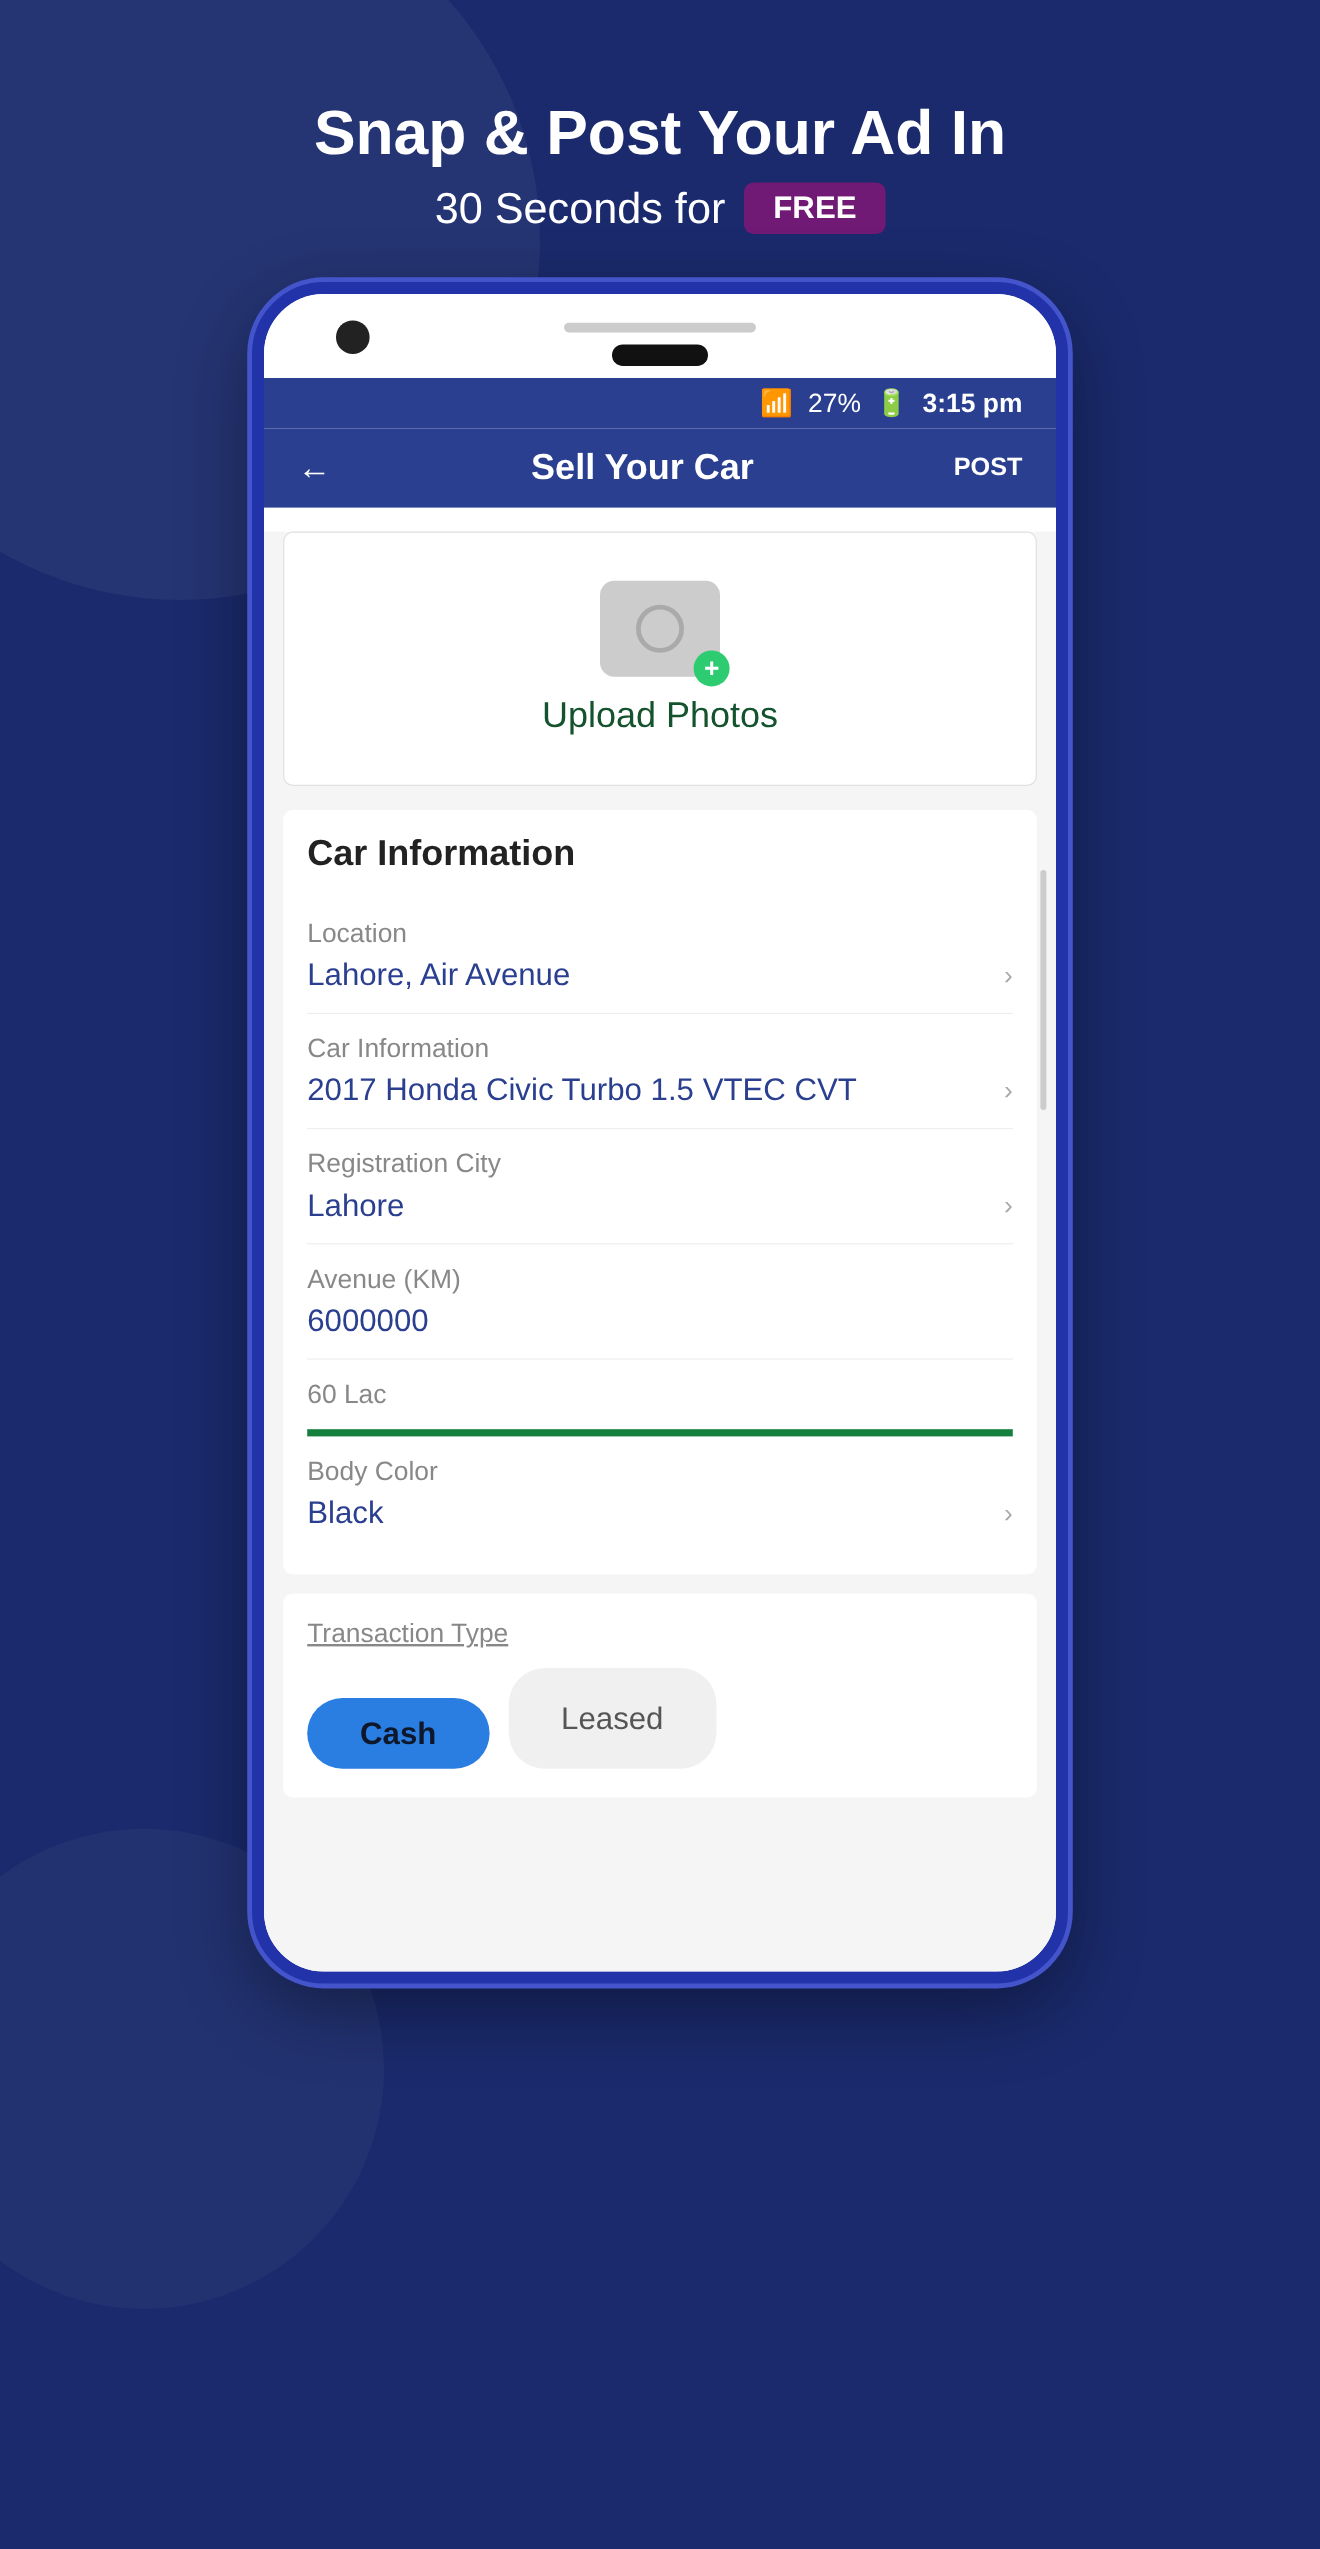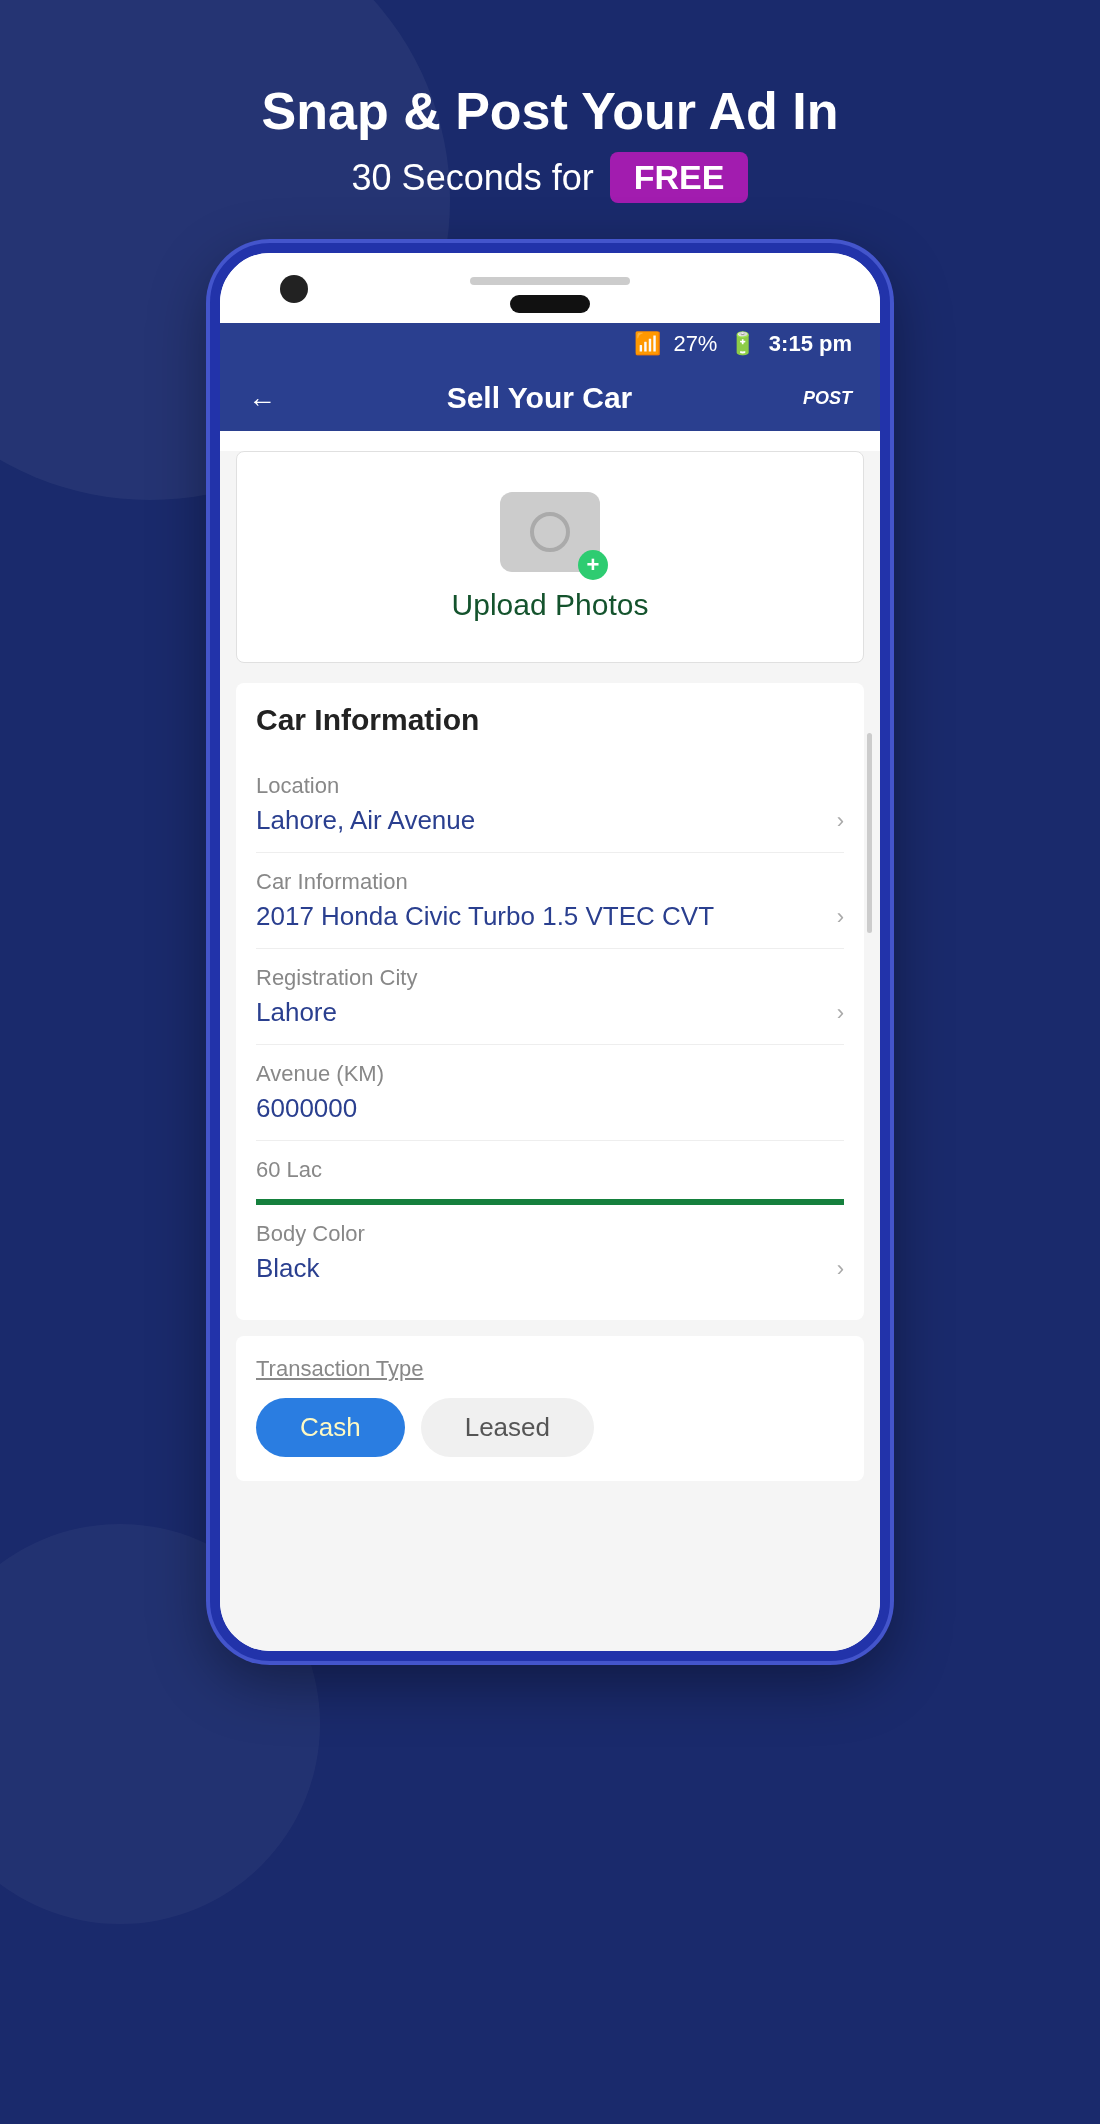--- a/index.html
+++ b/index.html
@@ -50,23 +50,23 @@
     .header-subtitle {
       font-size: 36px;
       color: #ffffff;
       margin-top: 10px;
       display: flex;
       align-items: center;
       justify-content: center;
       gap: 16px;
     }
     .free-badge {
-      background: #a21caf;
+      background: #701a75;
       color: #ffffff;
-      font-size: 34px;
+      font-size: 26px;
       font-weight: 800;
       padding: 6px 24px;
       border-radius: 8px;
     }
 
     
     .phone-wrapper {
       display: flex;
       justify-content: center;
       position: relative;
@@ -140,24 +140,23 @@
     }
     .nav-back-icon {
       font-size: 28px;
       cursor: pointer;
     }
     .nav-title {
       font-size: 30px;
       font-weight: 700;
     }
     .nav-post {
-      font-size: 18px;
+      font-size: 21px;
       font-weight: 700;
       cursor: pointer;
-      font-style: italic;
     }
 
     
     .phone-content {
       background: #f5f5f5;
       min-height: 1200px;
     }
 
     
     .upload-section {
@@ -270,27 +269,28 @@
       color: #888888;
       margin-bottom: 16px;
       text-decoration: underline;
     }
     .transaction-buttons {
       display: flex;
       gap: 16px;
     }
     .btn-cash {
       background: #2a7de1;
-      color: #fef9c3;
+      color: #0f172a;
       border: none;
       border-radius: 30px;
       padding: 14px 44px;
       font-size: 26px;
-      font-weight: 400;
+      font-weight: 700;
       cursor: pointer;
+      margin-top: 25px;
     }
     .btn-leased {
       background: #f0f0f0;
       color: #555555;
       border: none;
       border-radius: 30px;
       padding: 14px 44px;
       font-size: 26px;
       font-weight: 400;
       cursor: pointer;

